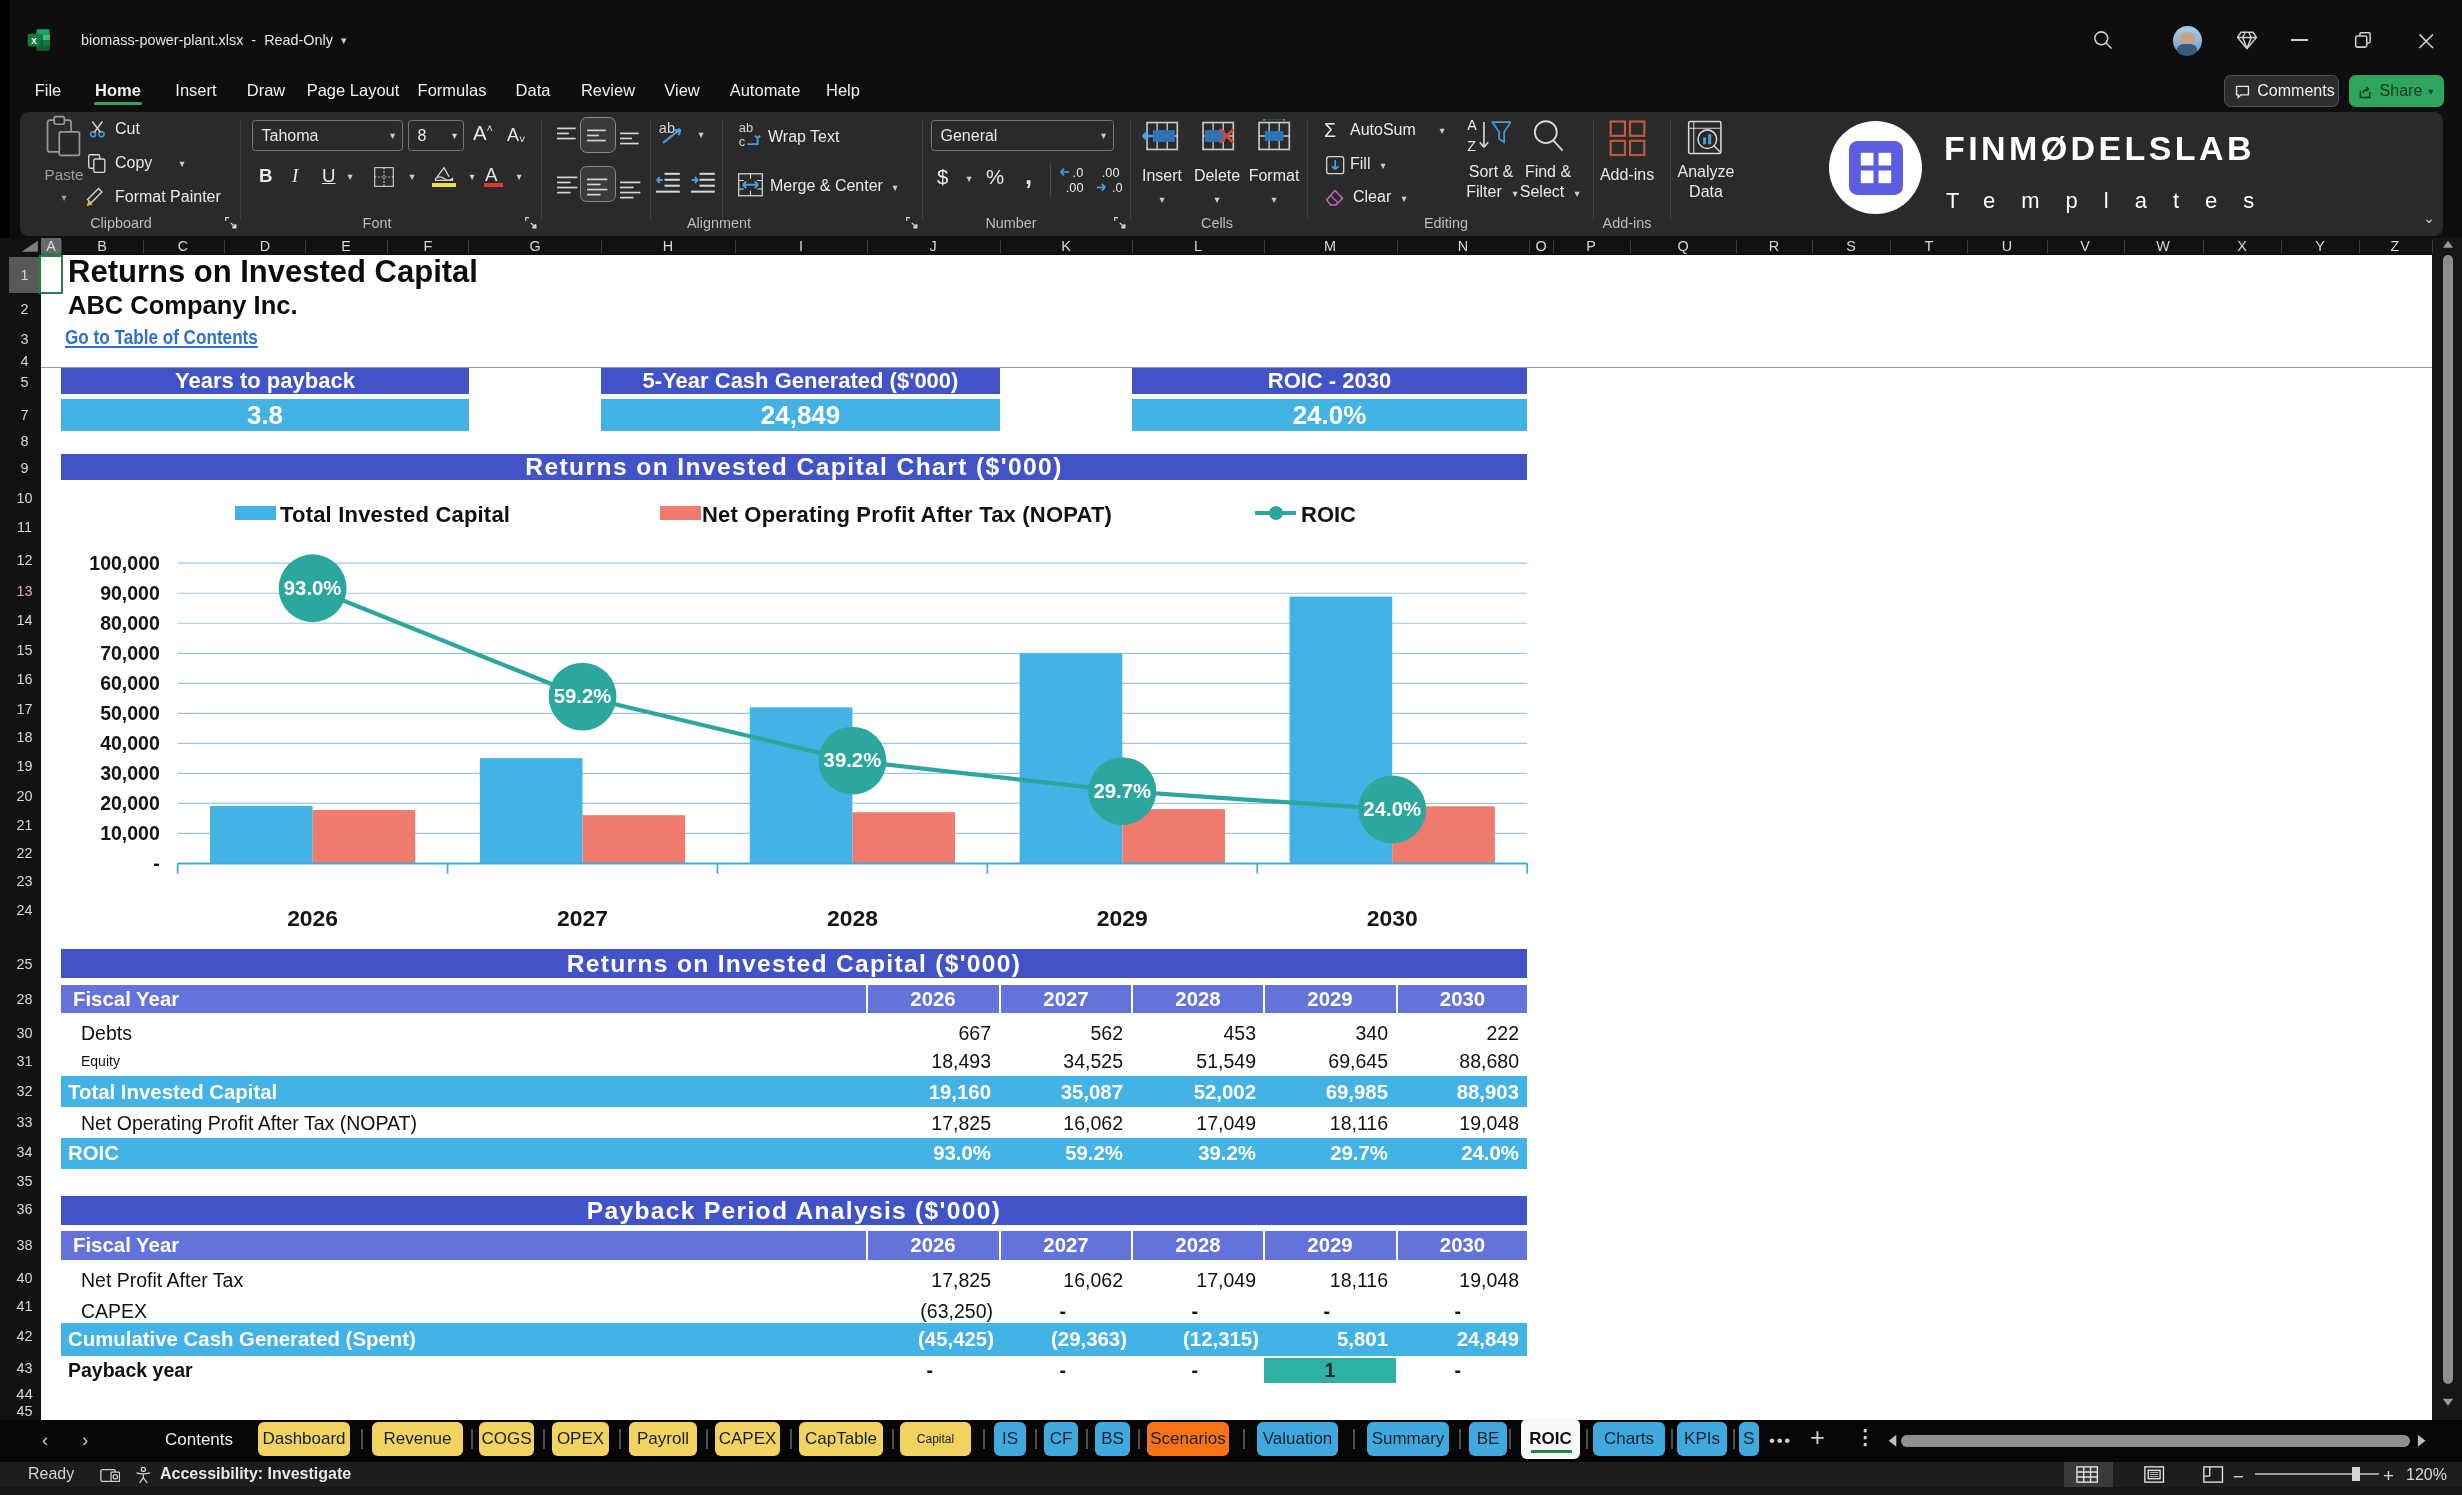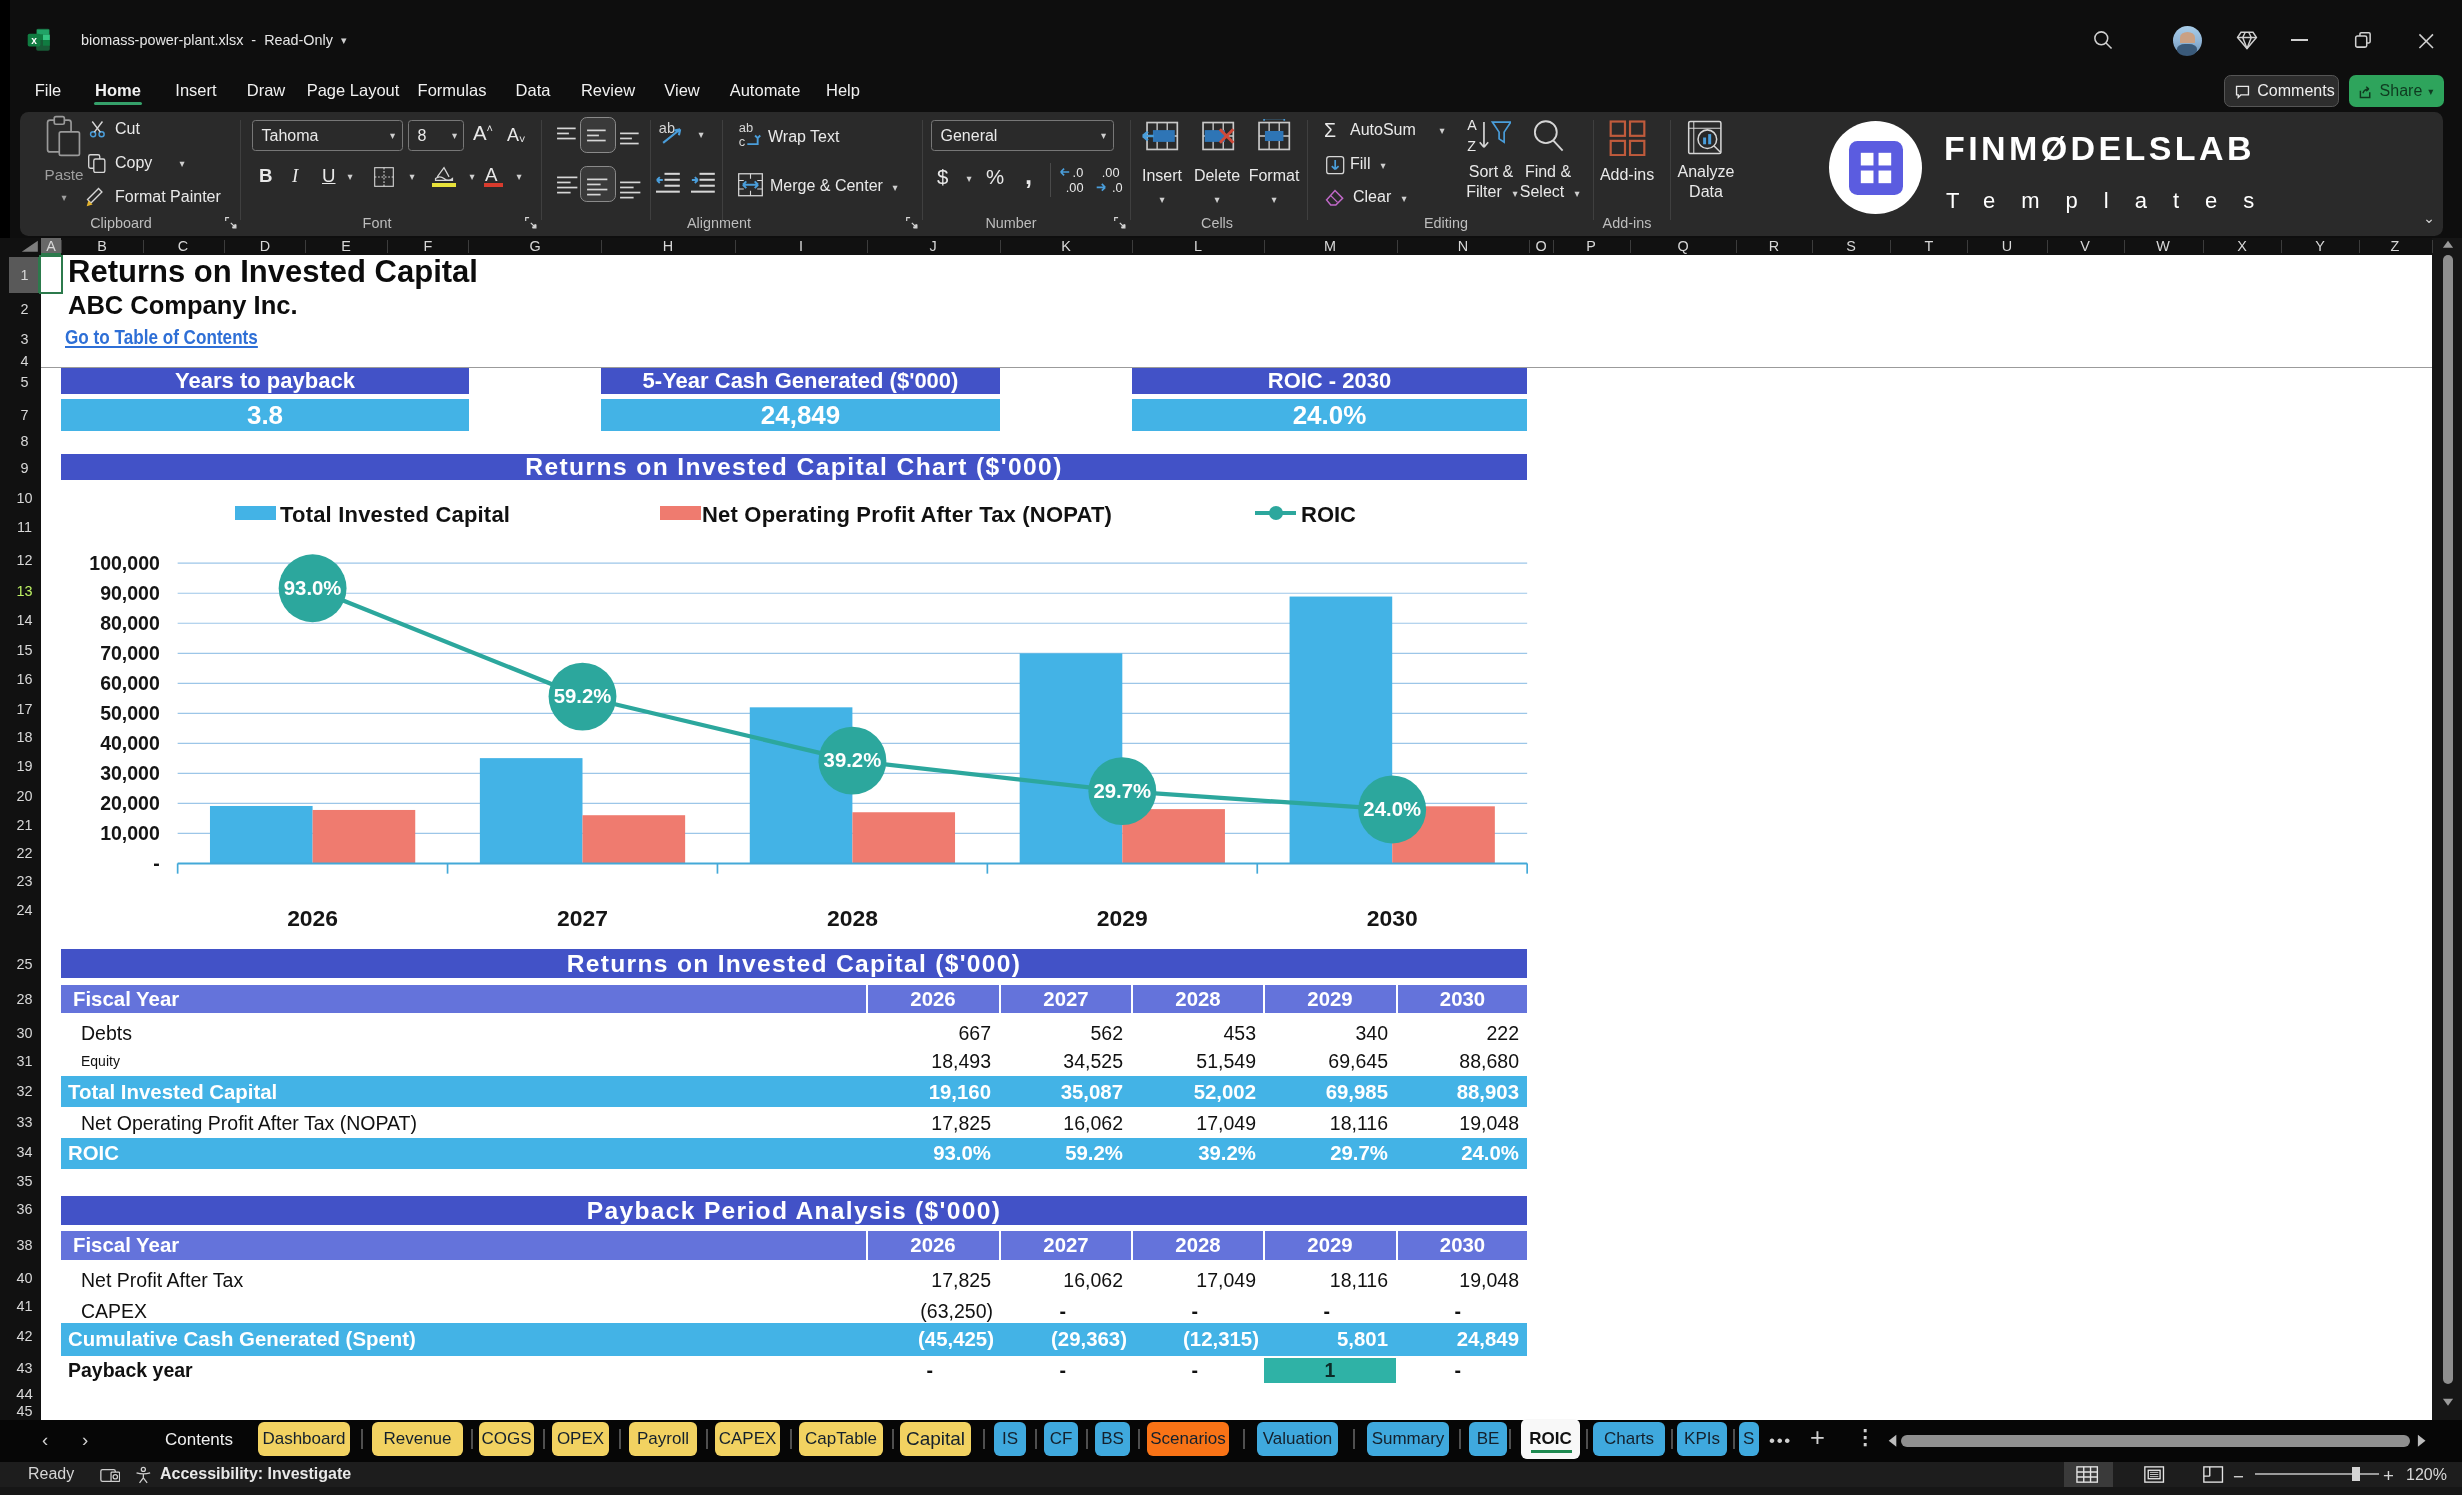--- a/index.html
+++ b/index.html
@@ -383,21 +383,21 @@
 <div class="abs" style="left:24.6px;top:309px;transform:translate(-50%,-50%);color:#d8d8d8;font-size:14.4px;">2</div>
 <div class="abs" style="left:24.6px;top:339px;transform:translate(-50%,-50%);color:#d8d8d8;font-size:14.4px;">3</div>
 <div class="abs" style="left:24.6px;top:361px;transform:translate(-50%,-50%);color:#d8d8d8;font-size:14.4px;">4</div>
 <div class="abs" style="left:24.6px;top:382px;transform:translate(-50%,-50%);color:#d8d8d8;font-size:14.4px;">5</div>
 <div class="abs" style="left:24.6px;top:415px;transform:translate(-50%,-50%);color:#d8d8d8;font-size:14.4px;">7</div>
 <div class="abs" style="left:24.6px;top:441px;transform:translate(-50%,-50%);color:#d8d8d8;font-size:14.4px;">8</div>
 <div class="abs" style="left:24.6px;top:468px;transform:translate(-50%,-50%);color:#d8d8d8;font-size:14.4px;">9</div>
 <div class="abs" style="left:24.6px;top:498px;transform:translate(-50%,-50%);color:#d8d8d8;font-size:14.4px;">10</div>
 <div class="abs" style="left:24.6px;top:527px;transform:translate(-50%,-50%);color:#d8d8d8;font-size:14.4px;">11</div>
 <div class="abs" style="left:24.6px;top:560px;transform:translate(-50%,-50%);color:#d8d8d8;font-size:14.4px;">12</div>
-<div class="abs" style="left:24.6px;top:591px;transform:translate(-50%,-50%);color:#bef264;font-size:14.4px;">13</div>
+<div class="abs" style="left:24.6px;top:591px;transform:translate(-50%,-50%);color:#fca5a5;font-size:14.4px;">13</div>
 <div class="abs" style="left:24.6px;top:620px;transform:translate(-50%,-50%);color:#d8d8d8;font-size:14.4px;">14</div>
 <div class="abs" style="left:24.6px;top:650px;transform:translate(-50%,-50%);color:#d8d8d8;font-size:14.4px;">15</div>
 <div class="abs" style="left:24.6px;top:679px;transform:translate(-50%,-50%);color:#d8d8d8;font-size:14.4px;">16</div>
 <div class="abs" style="left:24.6px;top:709px;transform:translate(-50%,-50%);color:#d8d8d8;font-size:14.4px;">17</div>
 <div class="abs" style="left:24.6px;top:737px;transform:translate(-50%,-50%);color:#d8d8d8;font-size:14.4px;">18</div>
 <div class="abs" style="left:24.6px;top:766px;transform:translate(-50%,-50%);color:#d8d8d8;font-size:14.4px;">19</div>
 <div class="abs" style="left:24.6px;top:796px;transform:translate(-50%,-50%);color:#d8d8d8;font-size:14.4px;">20</div>
 <div class="abs" style="left:24.6px;top:825px;transform:translate(-50%,-50%);color:#d8d8d8;font-size:14.4px;">21</div>
 <div class="abs" style="left:24.6px;top:853px;transform:translate(-50%,-50%);color:#d8d8d8;font-size:14.4px;">22</div>
 <div class="abs" style="left:24.6px;top:881px;transform:translate(-50%,-50%);color:#d8d8d8;font-size:14.4px;">23</div>
@@ -597,21 +597,21 @@
 <div class="abs ctr" style="left:479px;top:1422px;width:55px;height:34px;background:#f2d261;border-radius:6px;color:#14202c;font-size:17px;">COGS</div>
 <div class="abs" style="left:471px;top:1429px;width:1.7px;height:19.5px;background:#4f4f4f;"></div>
 <div class="abs ctr" style="left:552px;top:1422px;width:57px;height:34px;background:#f2d261;border-radius:6px;color:#14202c;font-size:17px;">OPEX</div>
 <div class="abs" style="left:543px;top:1429px;width:1.7px;height:19.5px;background:#4f4f4f;"></div>
 <div class="abs ctr" style="left:629px;top:1422px;width:68px;height:34px;background:#f2d261;border-radius:6px;color:#14202c;font-size:17px;">Payroll</div>
 <div class="abs" style="left:619px;top:1429px;width:1.7px;height:19.5px;background:#4f4f4f;"></div>
 <div class="abs ctr" style="left:715px;top:1422px;width:65px;height:34px;background:#f2d261;border-radius:6px;color:#14202c;font-size:17px;">CAPEX</div>
 <div class="abs" style="left:706px;top:1429px;width:1.7px;height:19.5px;background:#4f4f4f;"></div>
 <div class="abs ctr" style="left:799px;top:1422px;width:84px;height:34px;background:#f2d261;border-radius:6px;color:#14202c;font-size:17px;">CapTable</div>
 <div class="abs" style="left:790px;top:1429px;width:1.7px;height:19.5px;background:#4f4f4f;"></div>
-<div class="abs ctr" style="left:900px;top:1422px;width:71px;height:34px;background:#f2d261;border-radius:6px;color:#14202c;font-size:19px;">Capital</div>
+<div class="abs ctr" style="left:900px;top:1422px;width:71px;height:34px;background:#f2d261;border-radius:6px;color:#14202c;font-size:12px;">Capital</div>
 <div class="abs" style="left:892px;top:1429px;width:1.7px;height:19.5px;background:#4f4f4f;"></div>
 <div class="abs ctr" style="left:994px;top:1422px;width:32px;height:34px;background:#3fa9de;border-radius:6px;color:#14202c;font-size:17px;">IS</div>
 <div class="abs" style="left:983px;top:1429px;width:1.7px;height:19.5px;background:#4f4f4f;"></div>
 <div class="abs ctr" style="left:1044px;top:1422px;width:34px;height:34px;background:#3fa9de;border-radius:6px;color:#14202c;font-size:17px;">CF</div>
 <div class="abs" style="left:1035px;top:1429px;width:1.7px;height:19.5px;background:#4f4f4f;"></div>
 <div class="abs ctr" style="left:1095px;top:1422px;width:35px;height:34px;background:#3fa9de;border-radius:6px;color:#14202c;font-size:17px;">BS</div>
 <div class="abs" style="left:1086px;top:1429px;width:1.7px;height:19.5px;background:#4f4f4f;"></div>
 <div class="abs ctr" style="left:1147px;top:1422px;width:82px;height:34px;background:#f97316;border-radius:6px;color:#14202c;font-size:17px;">Scenarios</div>
 <div class="abs" style="left:1138px;top:1429px;width:1.7px;height:19.5px;background:#4f4f4f;"></div>
 <div class="abs ctr" style="left:1257px;top:1422px;width:81px;height:34px;background:#3fa9de;border-radius:6px;color:#14202c;font-size:17px;">Valuation</div>

